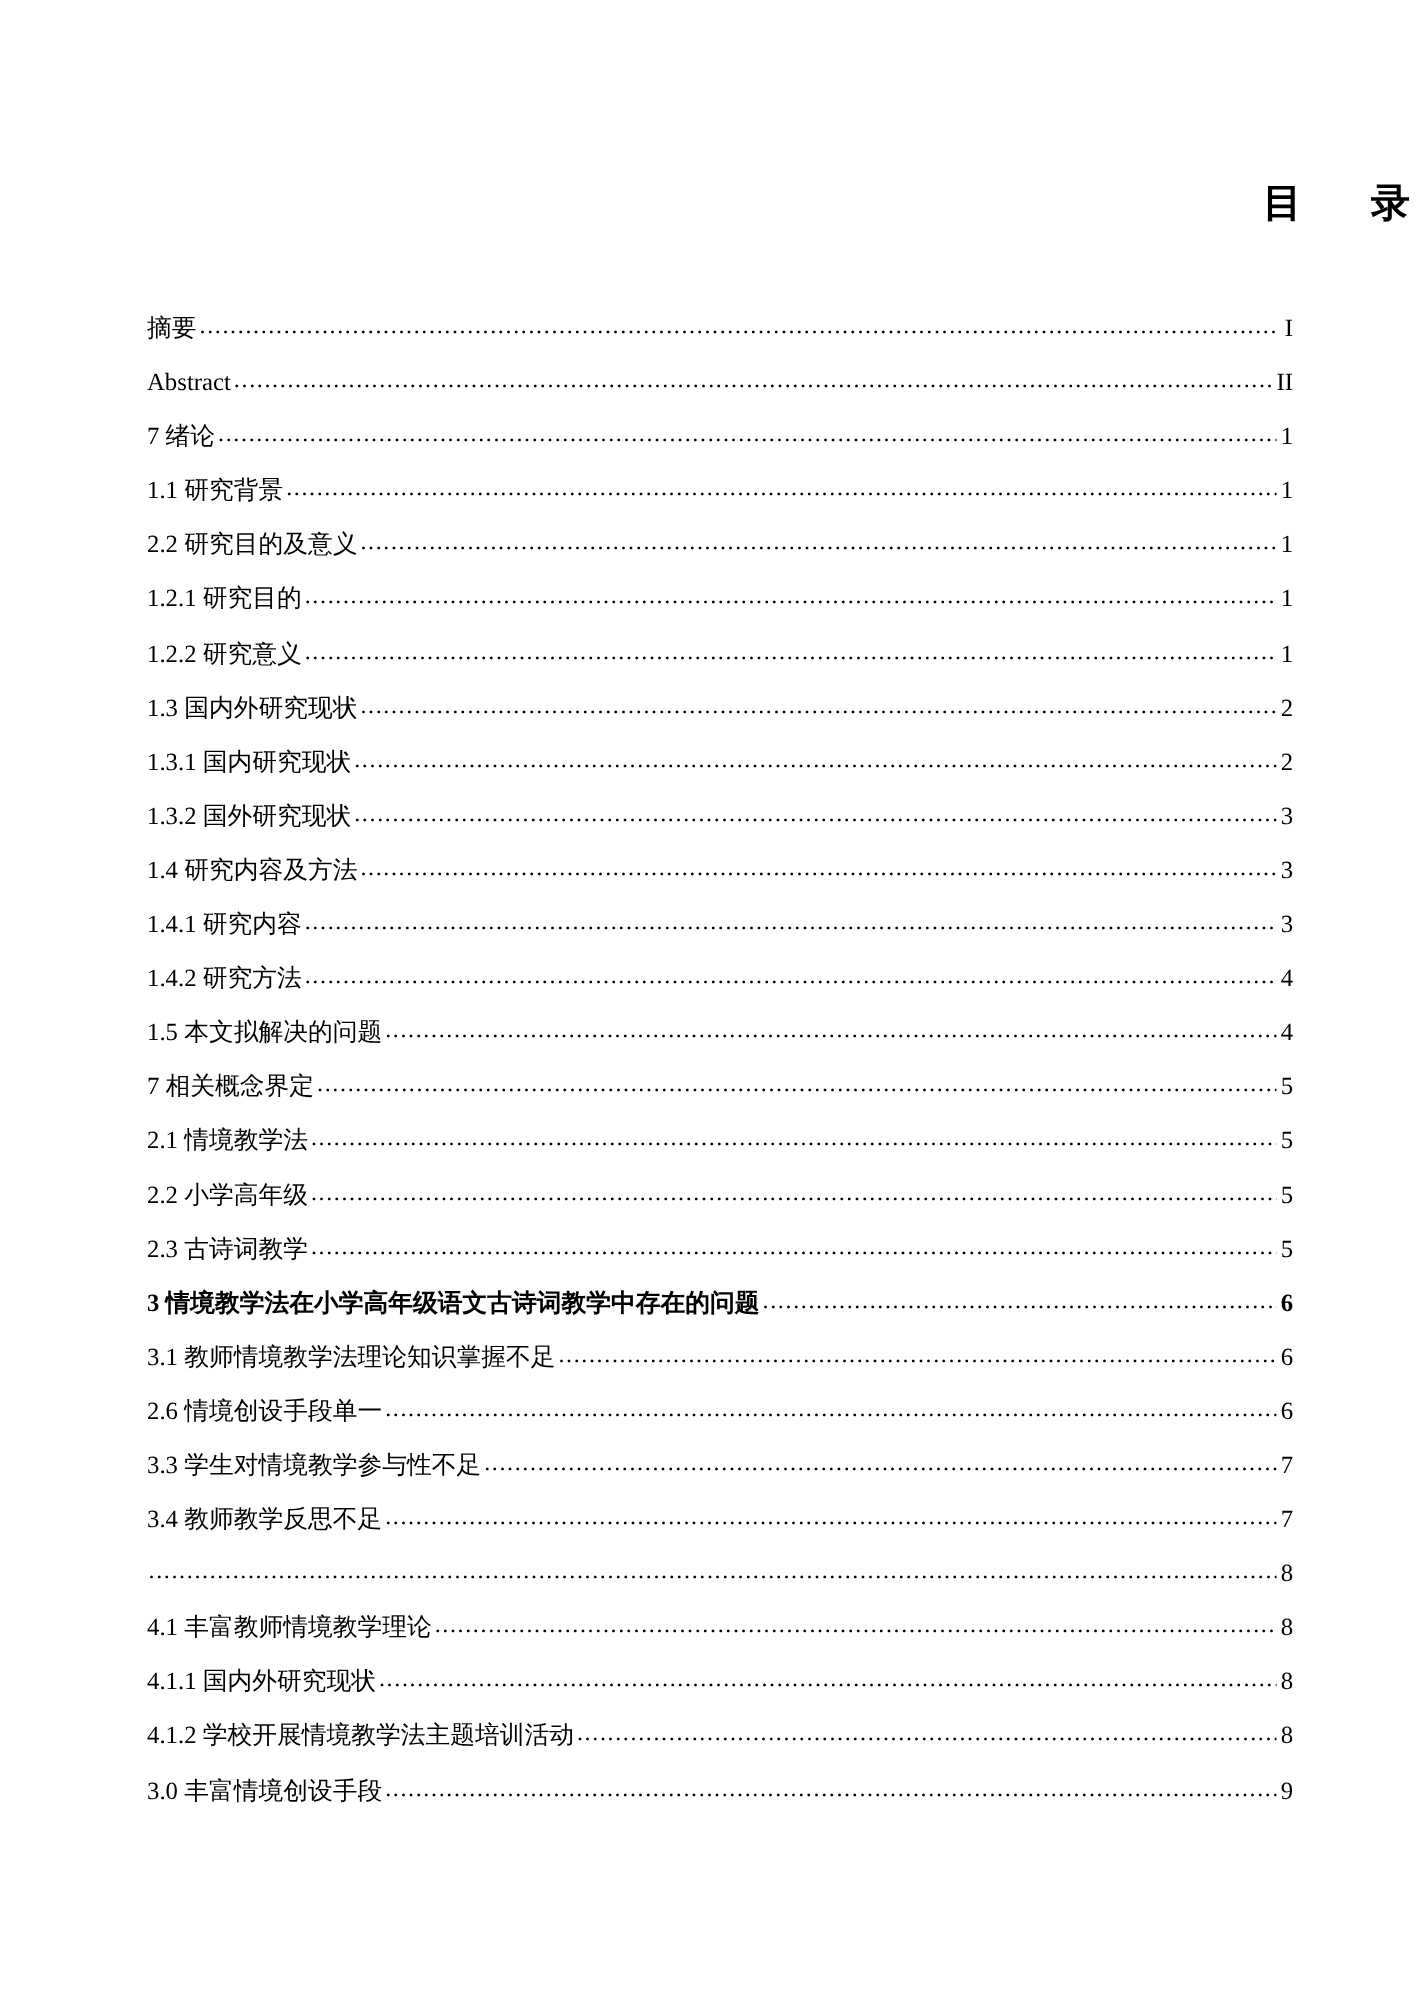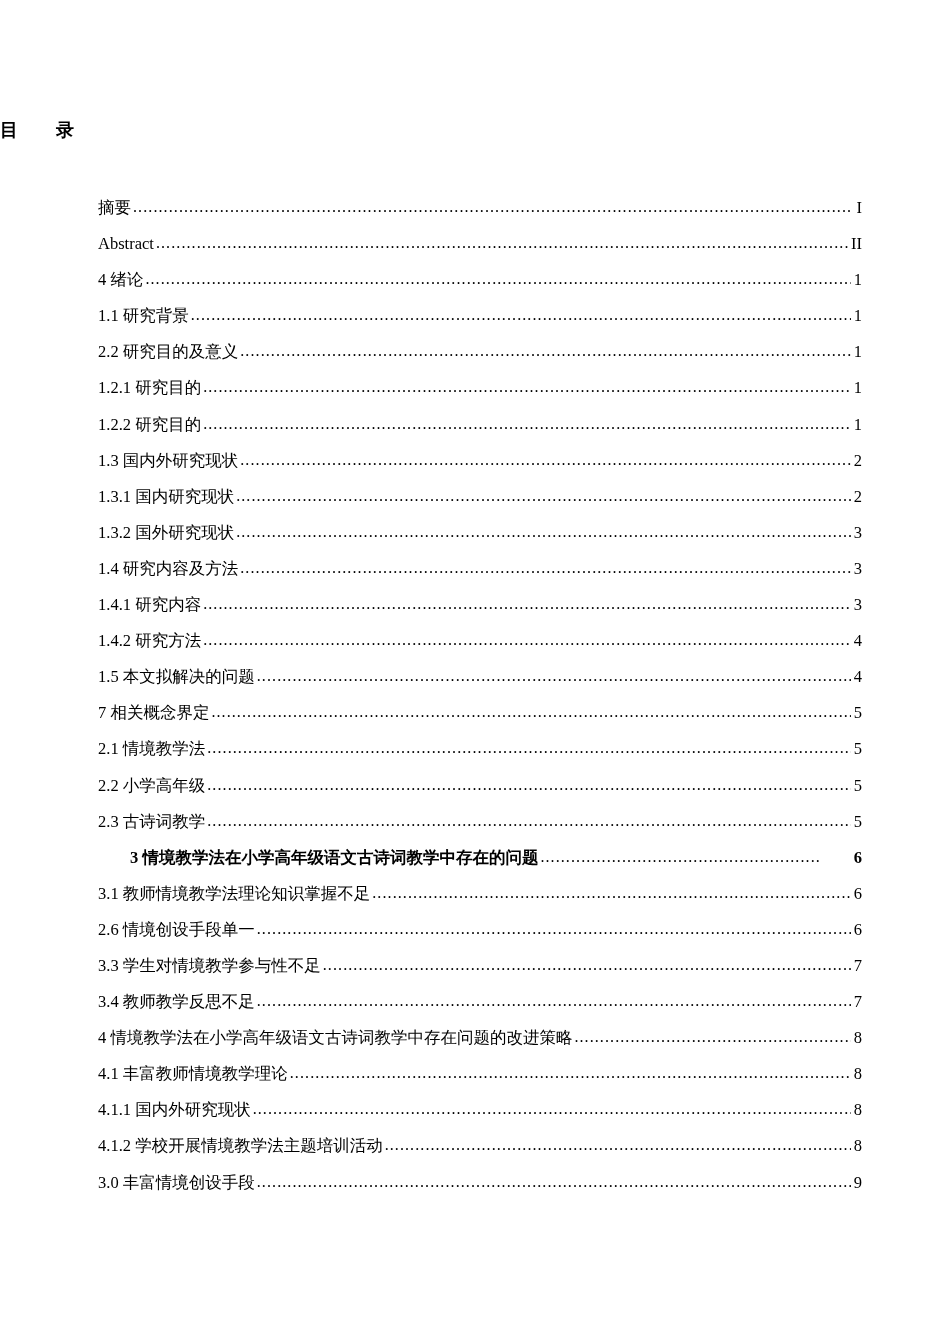--- a/index.html
+++ b/index.html
@@ -17,22 +17,22 @@
   .page {
     position: relative;
     width: 950px;
     height: 1344px;
     box-sizing: border-box;
     padding: 0;
     background: #ffffff;
     overflow: hidden;
   }
   .doc-title {
-    text-align: left;
-    font-size: 18px;
+    text-align: right;
+    font-size: 26px;
     font-weight: bold;
     letter-spacing: 10px;
     margin: 0;
     padding-top: 118px;
     font-family: "Liberation Serif", "DejaVu Serif", serif;
   }
   .toc {
     margin: 0;
     padding: 0;
     list-style: none;
@@ -66,61 +66,60 @@
     top: -1px;
   }
   .toc-entry .page-no {
     flex: 0 0 auto;
     text-align: right;
     min-width: 10px;
   }
   .toc-entry.bold .label,
   .toc-entry.bold .page-no {
     font-weight: bold;
-    margin-left: 32px;
   }
 </style>
 </head>
 <body>
 
 <div class="page">
   <h1 class="doc-title">目　录</h1>
   <ul class="toc" id="toc-list">
       <li class="toc-entry">
         <span class="label">摘要</span>
         <span class="dots">........................................................................................................................................................................................................</span>
         <span class="page-no">I</span>
       </li>
       <li class="toc-entry">
         <span class="label">Abstract</span>
         <span class="dots">........................................................................................................................................................................................................</span>
         <span class="page-no">II</span>
       </li>
       <li class="toc-entry">
-        <span class="label">4 绪论</span>
+        <span class="label">7 绪论</span>
         <span class="dots">........................................................................................................................................................................................................</span>
         <span class="page-no">1</span>
       </li>
       <li class="toc-entry">
         <span class="label">1.1 研究背景</span>
         <span class="dots">........................................................................................................................................................................................................</span>
         <span class="page-no">1</span>
       </li>
       <li class="toc-entry">
         <span class="label">2.2 研究目的及意义</span>
         <span class="dots">........................................................................................................................................................................................................</span>
         <span class="page-no">1</span>
       </li>
       <li class="toc-entry">
         <span class="label">1.2.1 研究目的</span>
         <span class="dots">........................................................................................................................................................................................................</span>
         <span class="page-no">1</span>
       </li>
       <li class="toc-entry">
-        <span class="label">1.2.2 研究目的</span>
+        <span class="label">1.2.2 研究意义</span>
         <span class="dots">........................................................................................................................................................................................................</span>
         <span class="page-no">1</span>
       </li>
       <li class="toc-entry">
         <span class="label">1.3 国内外研究现状</span>
         <span class="dots">........................................................................................................................................................................................................</span>
         <span class="page-no">2</span>
       </li>
       <li class="toc-entry">
         <span class="label">1.3.1 国内研究现状</span>
@@ -191,21 +190,20 @@
         <span class="label">3.3 学生对情境教学参与性不足</span>
         <span class="dots">........................................................................................................................................................................................................</span>
         <span class="page-no">7</span>
       </li>
       <li class="toc-entry">
         <span class="label">3.4 教师教学反思不足</span>
         <span class="dots">........................................................................................................................................................................................................</span>
         <span class="page-no">7</span>
       </li>
       <li class="toc-entry">
-        <span class="label">4 情境教学法在小学高年级语文古诗词教学中存在问题的改进策略</span>
         <span class="dots">........................................................................................................................................................................................................</span>
         <span class="page-no">8</span>
       </li>
       <li class="toc-entry">
         <span class="label">4.1 丰富教师情境教学理论</span>
         <span class="dots">........................................................................................................................................................................................................</span>
         <span class="page-no">8</span>
       </li>
       <li class="toc-entry">
         <span class="label">4.1.1 国内外研究现状</span>

